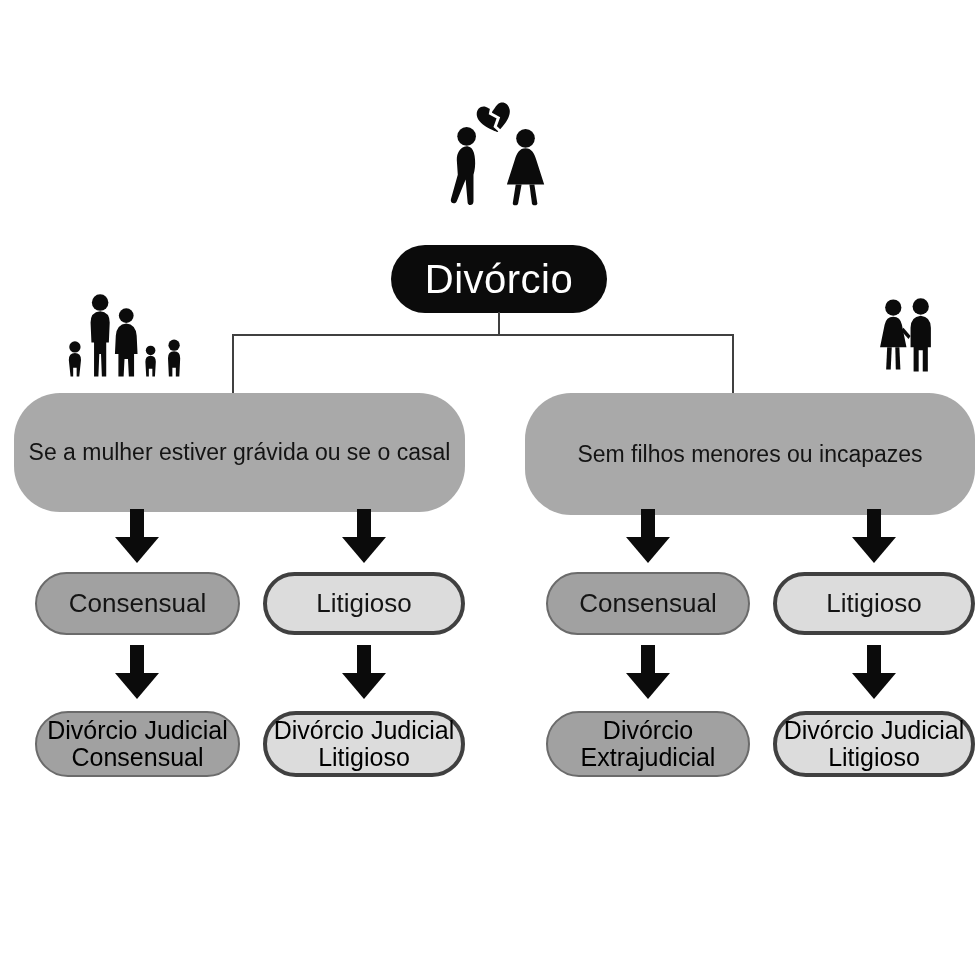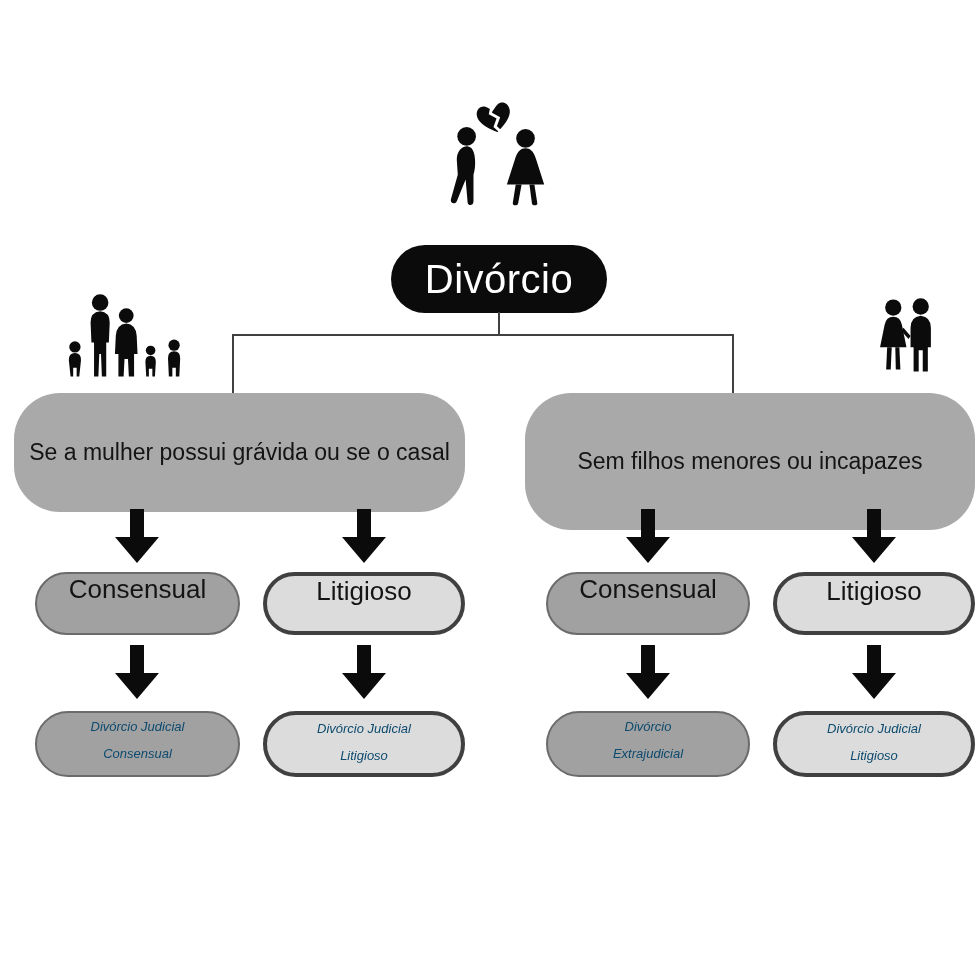--- a/index.html
+++ b/index.html
@@ -23,26 +23,26 @@
     display:flex;flex-direction:column;align-items:center;justify-content:center;
     text-align:center;font-size:23px;line-height:31px;color:#141414;padding:0 14px;box-sizing:border-box;
   }
 
   .arrow{position:absolute;width:44px;}
   .arrow .shaft{width:14px;height:28px;background:#0b0b0b;margin:0 auto;}
   .arrow .head{width:0;height:0;border-left:22px solid transparent;border-right:22px solid transparent;border-top:26px solid #0b0b0b;margin:0 auto;}
 
   .pill{
     position:absolute;border-radius:34px;box-sizing:border-box;
-    display:flex;flex-direction:column;align-items:center;justify-content:flex-start;text-align:center;
+    display:flex;flex-direction:column;align-items:center;justify-content:center;text-align:center;
   }
   .pill.dark{background:#a1a1a1;border:2px solid #6b6b6b;}
   .pill.light{background:#dcdcdc;border:4px solid #404040;}
   .opt-pill{font-size:26px;color:#141414;}
-  .out-pill{font-size:13px;line-height:27px;color:#0c4a6e;font-style:italic;}
+  .out-pill{font-size:25px;line-height:27px;color:#000000;}
 </style>
 </head>
 <body>
 
 <div class="canvas">
 
   <svg class="icon-svg" style="left:446px;top:94px;width:108px;height:124px;" viewBox="0 0 110 114">
     <g transform="translate(49,17) rotate(-12)">
       <path d="M0,16 C0,16 -17,6 -17,-4 C-17,-11 -11,-14.5 -6,-11.5 C-3,-9.5 0,-6 0,-6 C0,-6 3,-9.5 6,-11.5 C11,-14.5 17,-11 17,-4 C17,6 0,16 0,16 Z"></path>
       <path d="M1,-13 L-3,-4 L4,2 L-1,10 L4,17" stroke="#ffffff" stroke-width="3" fill="none" style="fill:none;"></path>
@@ -81,23 +81,23 @@
     <circle cx="16" cy="10" r="8"></circle>
     <path d="M16,19 Q9,19 7.5,27 L3,49 L29,49 L24.5,27 Q23,19 16,19 Z"></path>
     <path d="M10,49 L9,71 L13.5,71 L14.5,49 Z"></path>
     <path d="M18,49 L18.5,71 L23,71 L22,49 Z"></path>
     <circle cx="43" cy="9" r="8"></circle>
     <path d="M43,18 Q33,19 33,30 L33,49 L36,49 L36,73 L41,73 L41,52 L45,52 L45,73 L50,73 L50,49 L53,49 L53,30 Q53,19 43,18 Z"></path>
     <path d="M26,30 L33,38 L31,41 L24,33 Z"></path>
   </svg>
 
   <div class="cond-box" style="left:14px;top:393px;width:451px;height:119px;">
-    <span>Se a mulher possui grávida ou se o casal</span>
+    <span>Se a mulher estiver grávida ou se o casal</span>
   </div>
-  <div class="cond-box" style="left:525px;top:393px;width:450px;height:137px;">
+  <div class="cond-box" style="left:525px;top:393px;width:450px;height:122px;">
     <span>Sem filhos menores ou incapazes</span>
   </div>
 
   <div class="arrow" style="left:115px;top:509px;">
       <div class="shaft"></div>
       <div class="head"></div>
     </div>
   <div class="arrow" style="left:342px;top:509px;">
       <div class="shaft"></div>
       <div class="head"></div>

